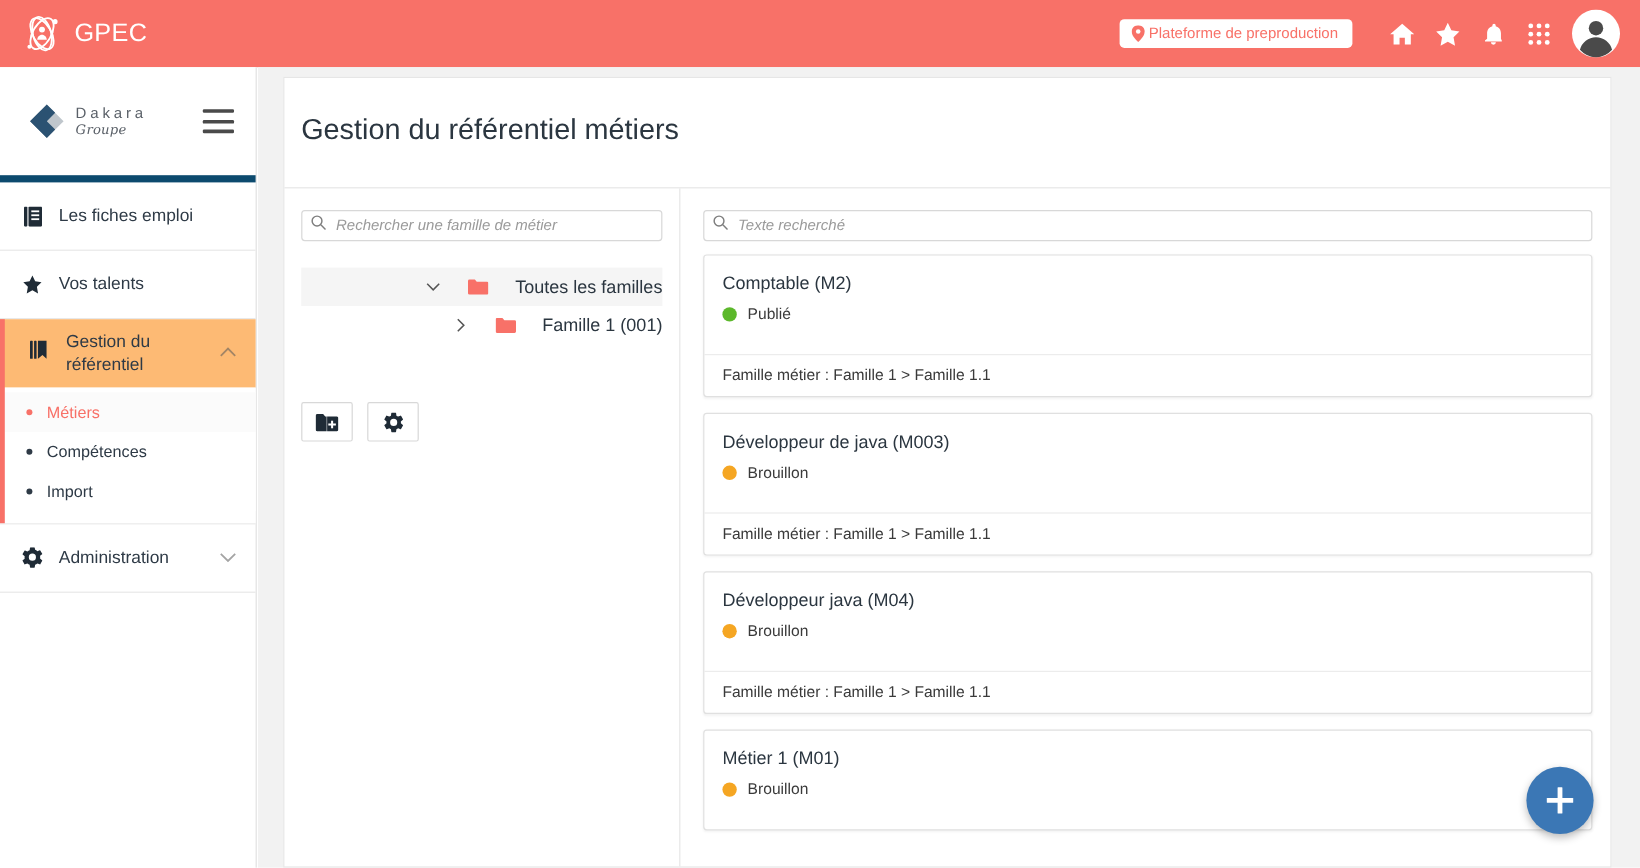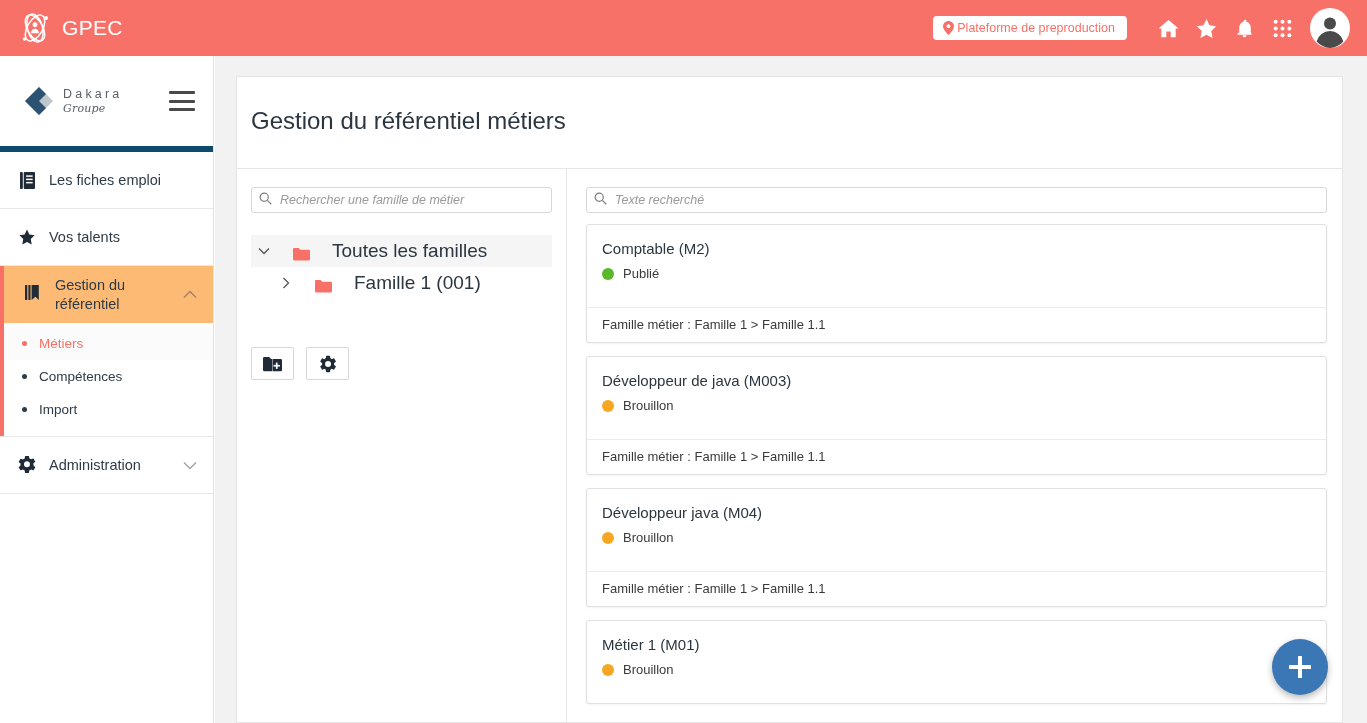--- a/index.html
+++ b/index.html
@@ -116,21 +116,21 @@
     background: #2e3a46; flex: none;
   }
   .sb-sub.sel .dot { background: #F87168; }
   .sb-subs { padding: 4px 0 10px; background:#ffffff; }
 
   
   .page {
     position: absolute; left: 215px; top: 56px;
     width: 1152px; height: 667px;
     background: #f2f2f2;
-    padding: 20px 24px 0 21px;
+    padding: 8px 24px 0 21px;
   }
   .content-card {
     background: #ffffff;
     border: 1px solid #e6e6e6;
     height: 100%;
     display: flex; flex-direction: column;
   }
   .page-title {
     font-size: 24px; color: #2b3640; font-weight: 400;
     padding: 30px 0 0 14px; height: 92px; flex: none;
@@ -153,22 +153,23 @@
     padding: 0 8px 0 28px; font-size: 12.5px;
     font-family: inherit; color: #333; outline: none; background:#fff;
   }
   .search-box input::placeholder { color: #9a9a9a; font-style: italic; }
   .search-box .mag {
     position: absolute; left: 8px; top: 50%; transform: translateY(-50%);
     pointer-events: none;
   }
   .tree-row {
     height: 32px; display: flex; align-items: center; gap: 22px;
-    font-size: 19px; color: #2b3640; cursor: pointer;
+    font-size: 15px; color: #2b3640; cursor: pointer;
     padding-left: 6px;
+    justify-content: flex-end;
   }
   .tree-row.root { background: #f5f5f5; }
   .tree-row.child { padding-left: 28px; }
   .chev-box { width: 14px; display:flex; justify-content:center; flex: none; }
   .folder { width: 17px; height: 14px; flex: none; }
   .tree-actions { display: flex; gap: 12px; margin-top: 48px; }
   .sq-btn {
     width: 43px; height: 33px; border: 1px solid #d8d8d8;
     background: #ffffff; border-radius: 2px; cursor: pointer;
     display: flex; align-items: center; justify-content: center;

